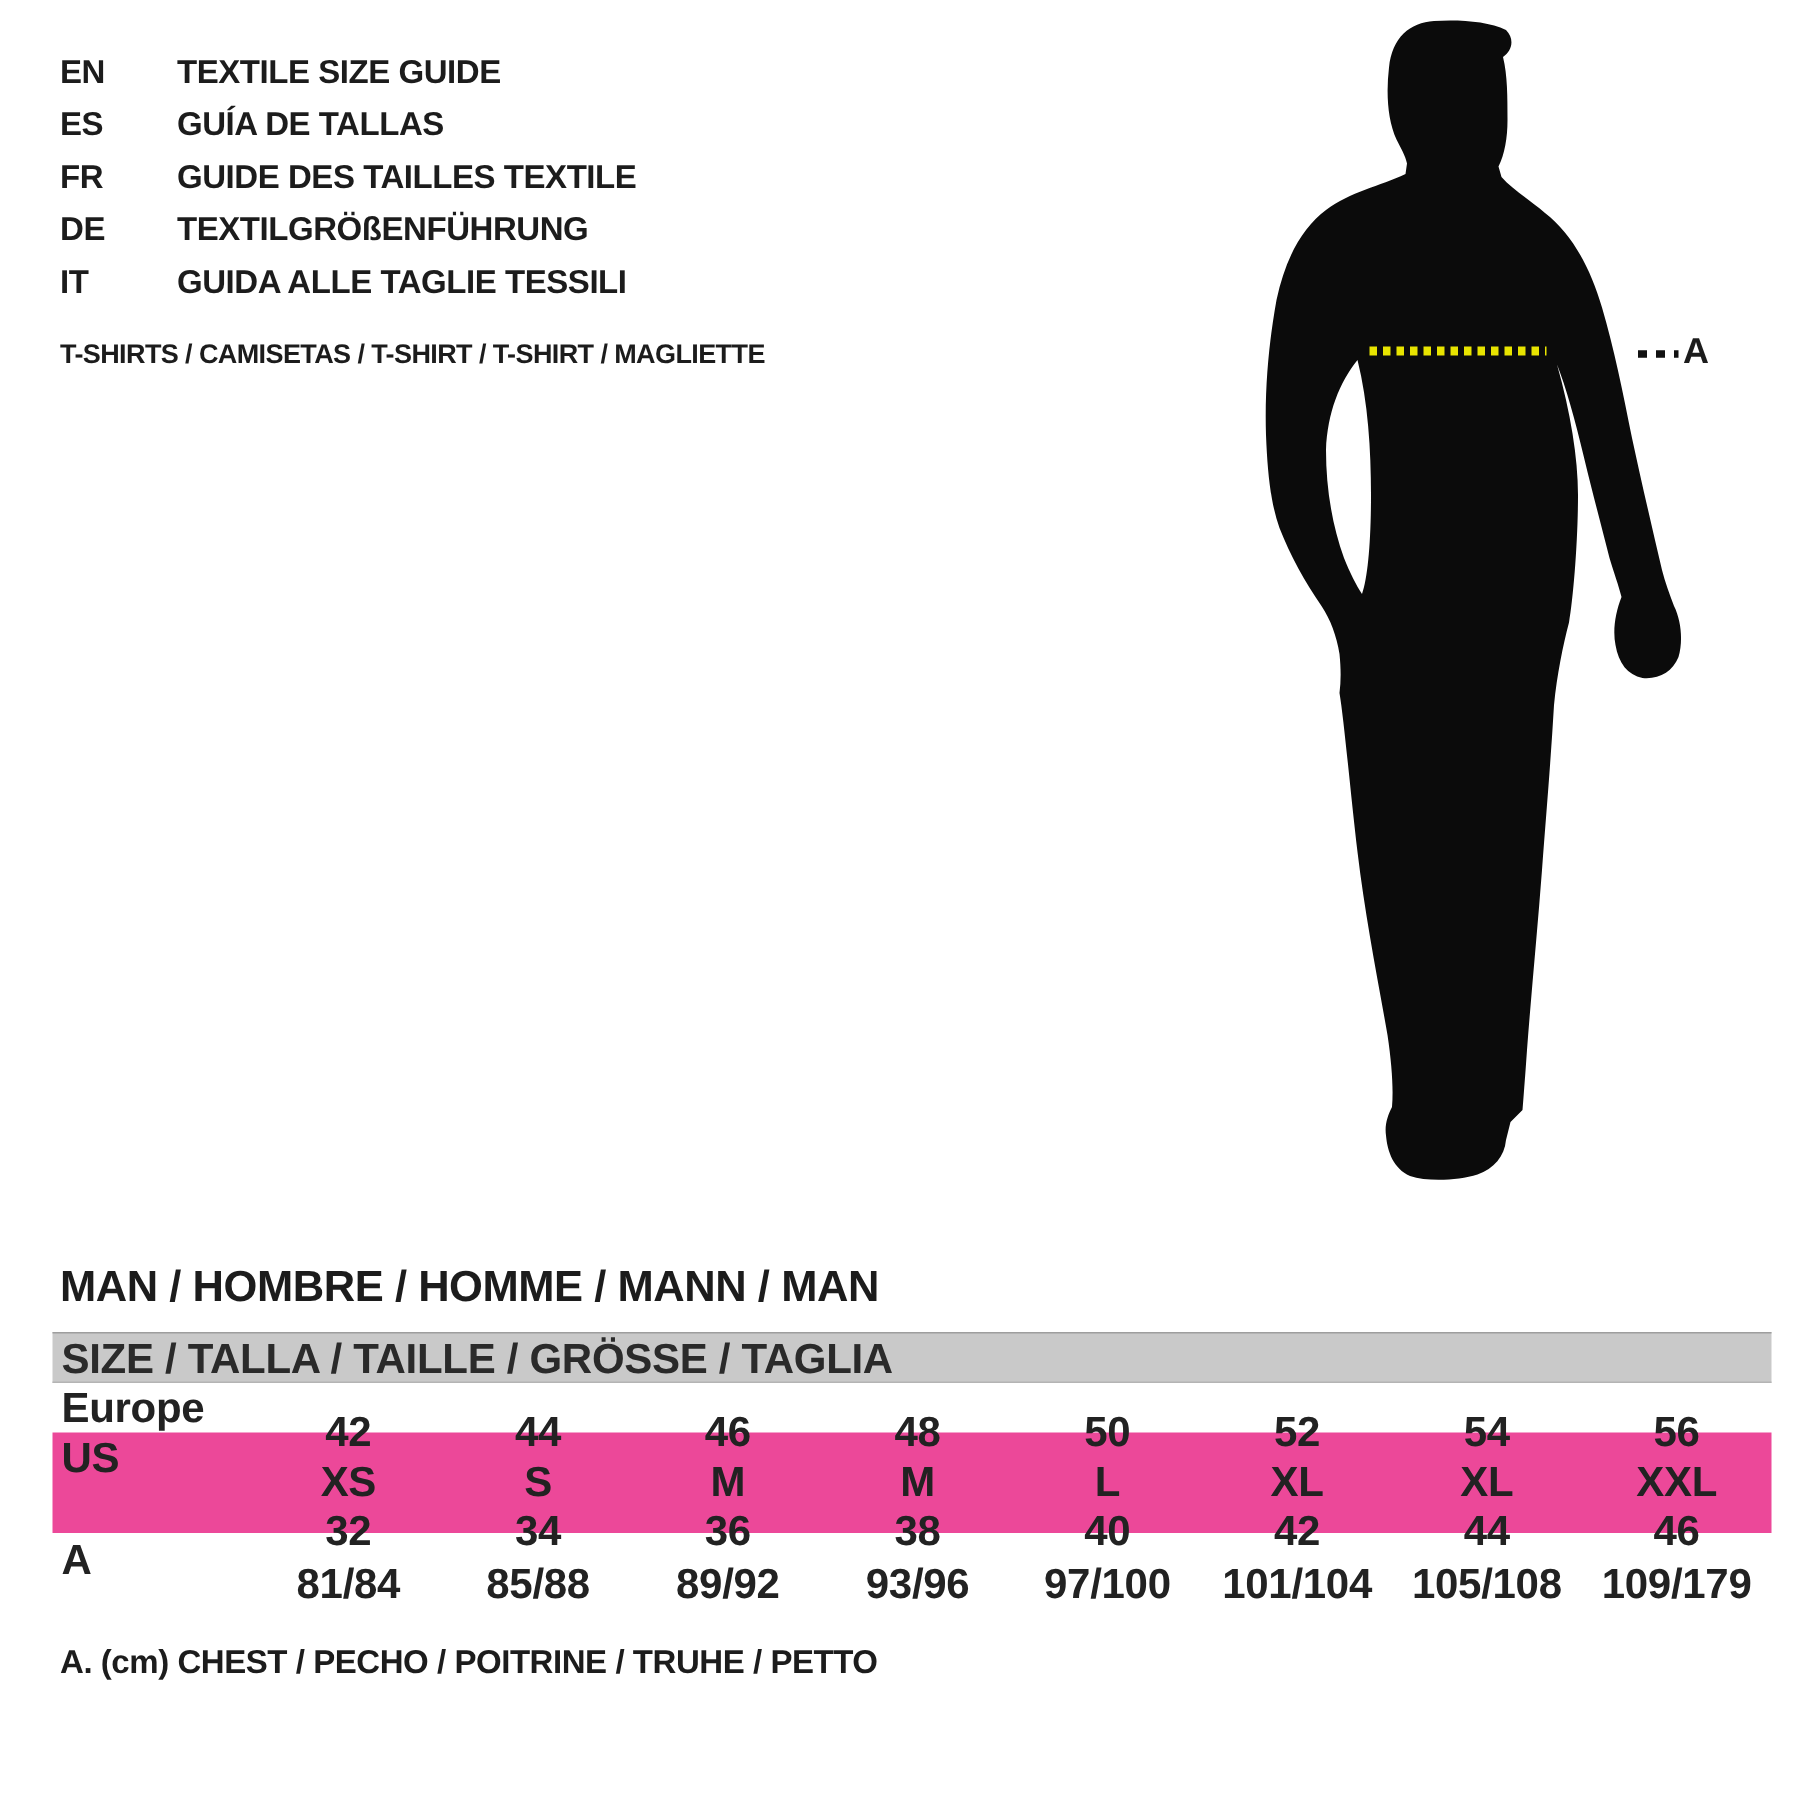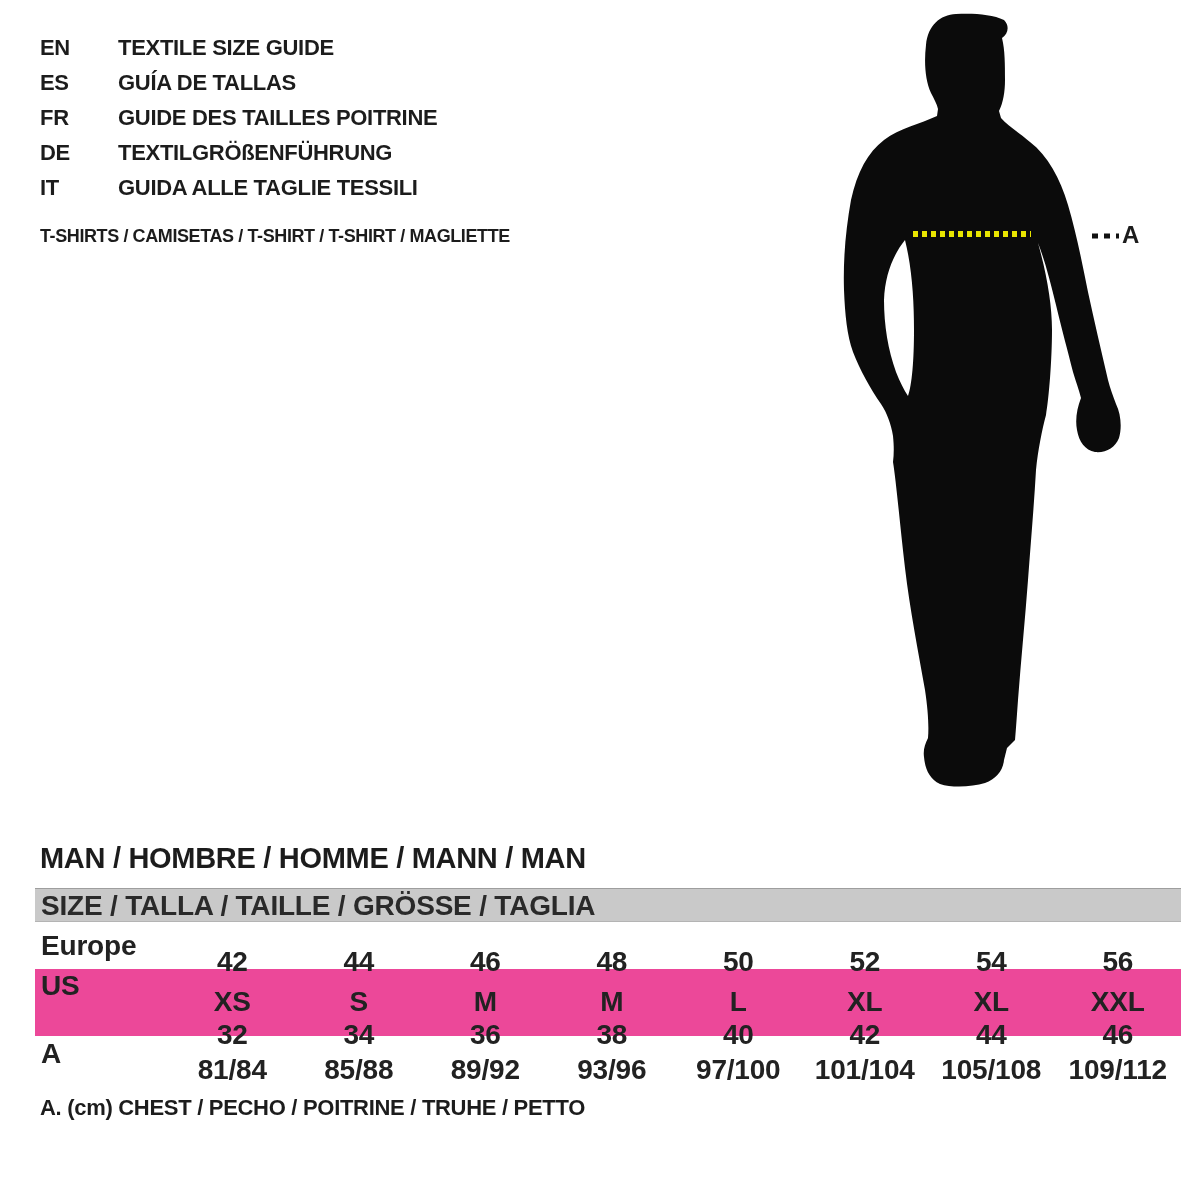--- a/index.html
+++ b/index.html
@@ -35,42 +35,42 @@
     height: 34px; line-height: 34px;
     background: #c9c9c9;
     border-top: 1px solid #9e9e9e;
     border-bottom: 1px solid #b4b4b4;
     padding-left: 6px; box-sizing: border-box;
     font-weight: 700; color: #2a2a2a;
     white-space: nowrap;
   }
   .trow { display: flex; align-items: center; }
   .trow.band { background: #ec4899; }
-  .row-europe { height: 47px; }
+  .row-europe { height: 33px; }
   .row-us     { height: 33px; }
   .row-num    { height: 34px; }
   .row-a      { height: 36px; }
   .rlabel { width: 134px; padding-left: 6px; box-sizing: border-box; font-weight: 700; color: #222; }
   .cell { flex: 1; text-align: center; font-weight: 700; color: #222; margin-top: 32px; }
 
   
   .footnote { left: 40px; top: 1095px; font-size: 22px; font-weight: 700; letter-spacing: -0.3px; white-space: nowrap; text-align: center; }
 </style>
 </head>
 <body>
 
 <div class="abs lang-block">
   <div class="lang-row">
     <span class="lang-code">EN</span><span>TEXTILE SIZE GUIDE</span>
   </div>
   <div class="lang-row">
     <span class="lang-code">ES</span><span>GUÍA DE TALLAS</span>
   </div>
   <div class="lang-row">
-    <span class="lang-code">FR</span><span>GUIDE DES TAILLES POITRINE</span>
+    <span class="lang-code">FR</span><span>GUIDE DES TAILLES TEXTILE</span>
   </div>
   <div class="lang-row">
     <span class="lang-code">DE</span><span>TEXTILGRÖßENFÜHRUNG</span>
   </div>
   <div class="lang-row">
     <span class="lang-code">IT</span><span>GUIDA ALLE TAGLIE TESSILI</span>
   </div>
 </div>
 
 <div class="abs cat-block">
@@ -179,17 +179,17 @@
 
   <div class="trow row-a">
     <div class="rlabel">A</div>
     <div class="cell">81/84</div>
     <div class="cell">85/88</div>
     <div class="cell">89/92</div>
     <div class="cell">93/96</div>
     <div class="cell">97/100</div>
     <div class="cell">101/104</div>
     <div class="cell">105/108</div>
-    <div class="cell">109/112</div>
+    <div class="cell">109/179</div>
   </div>
 </div>
 
 <div class="abs footnote">A. (cm) CHEST / PECHO / POITRINE / TRUHE / PETTO</div>
 
 </body></html>

